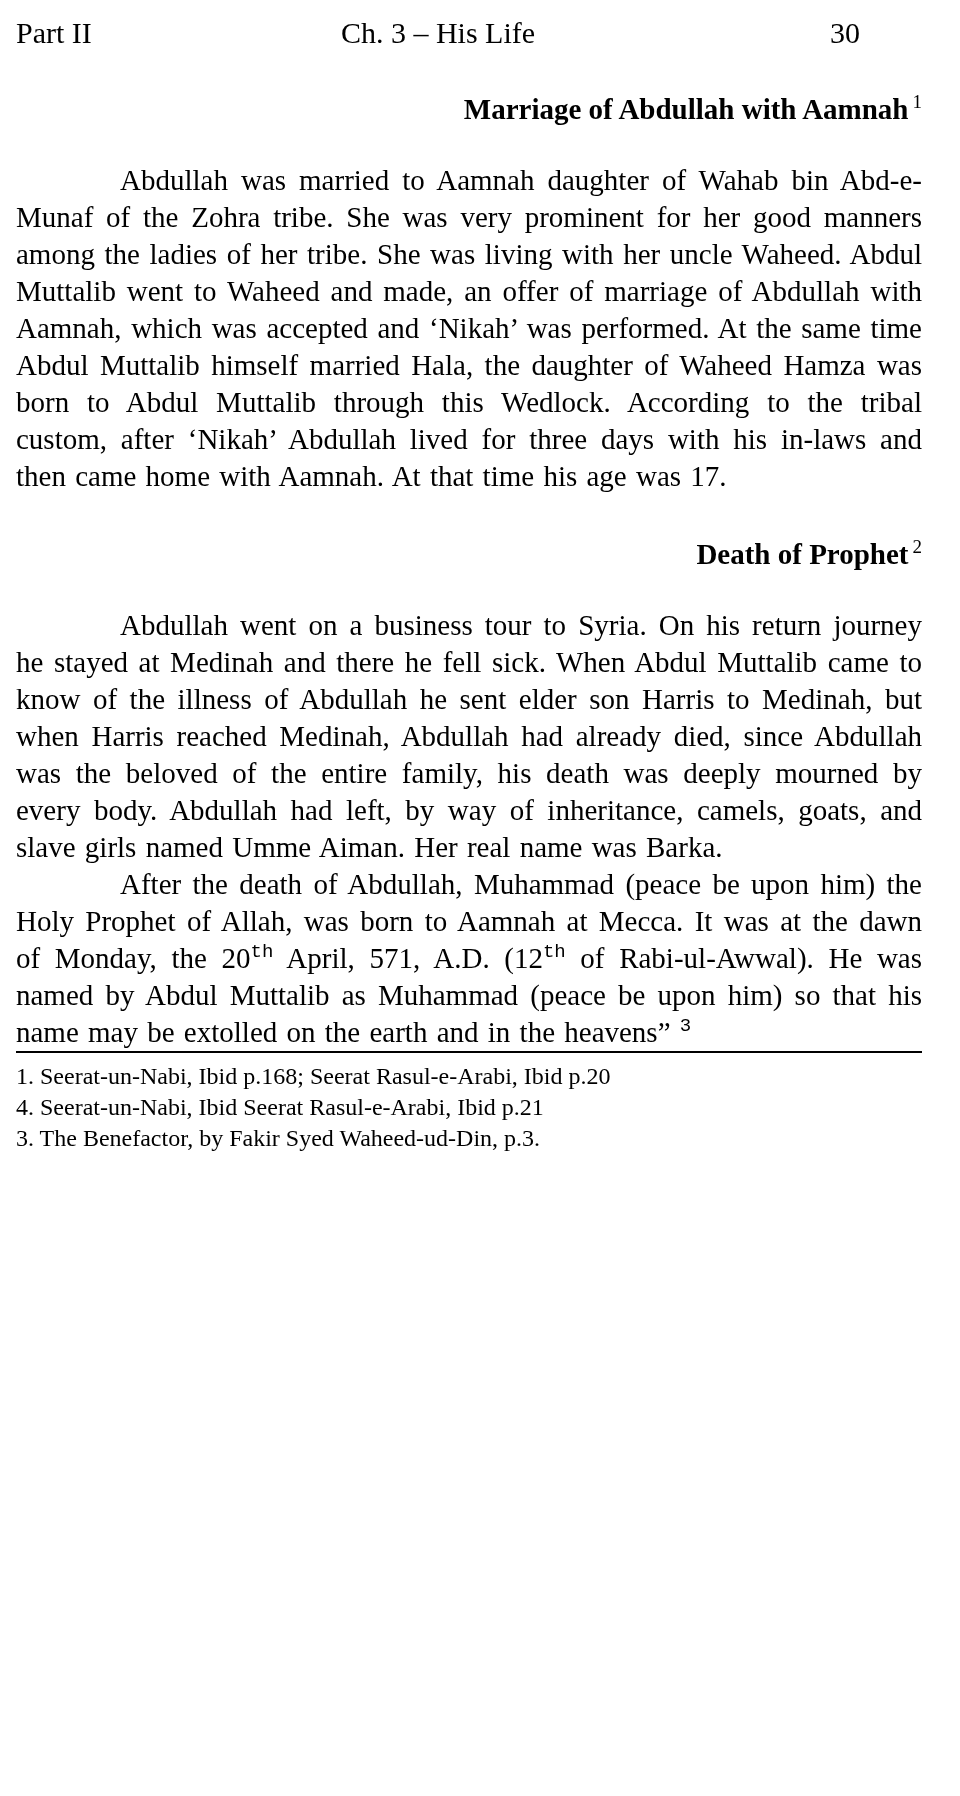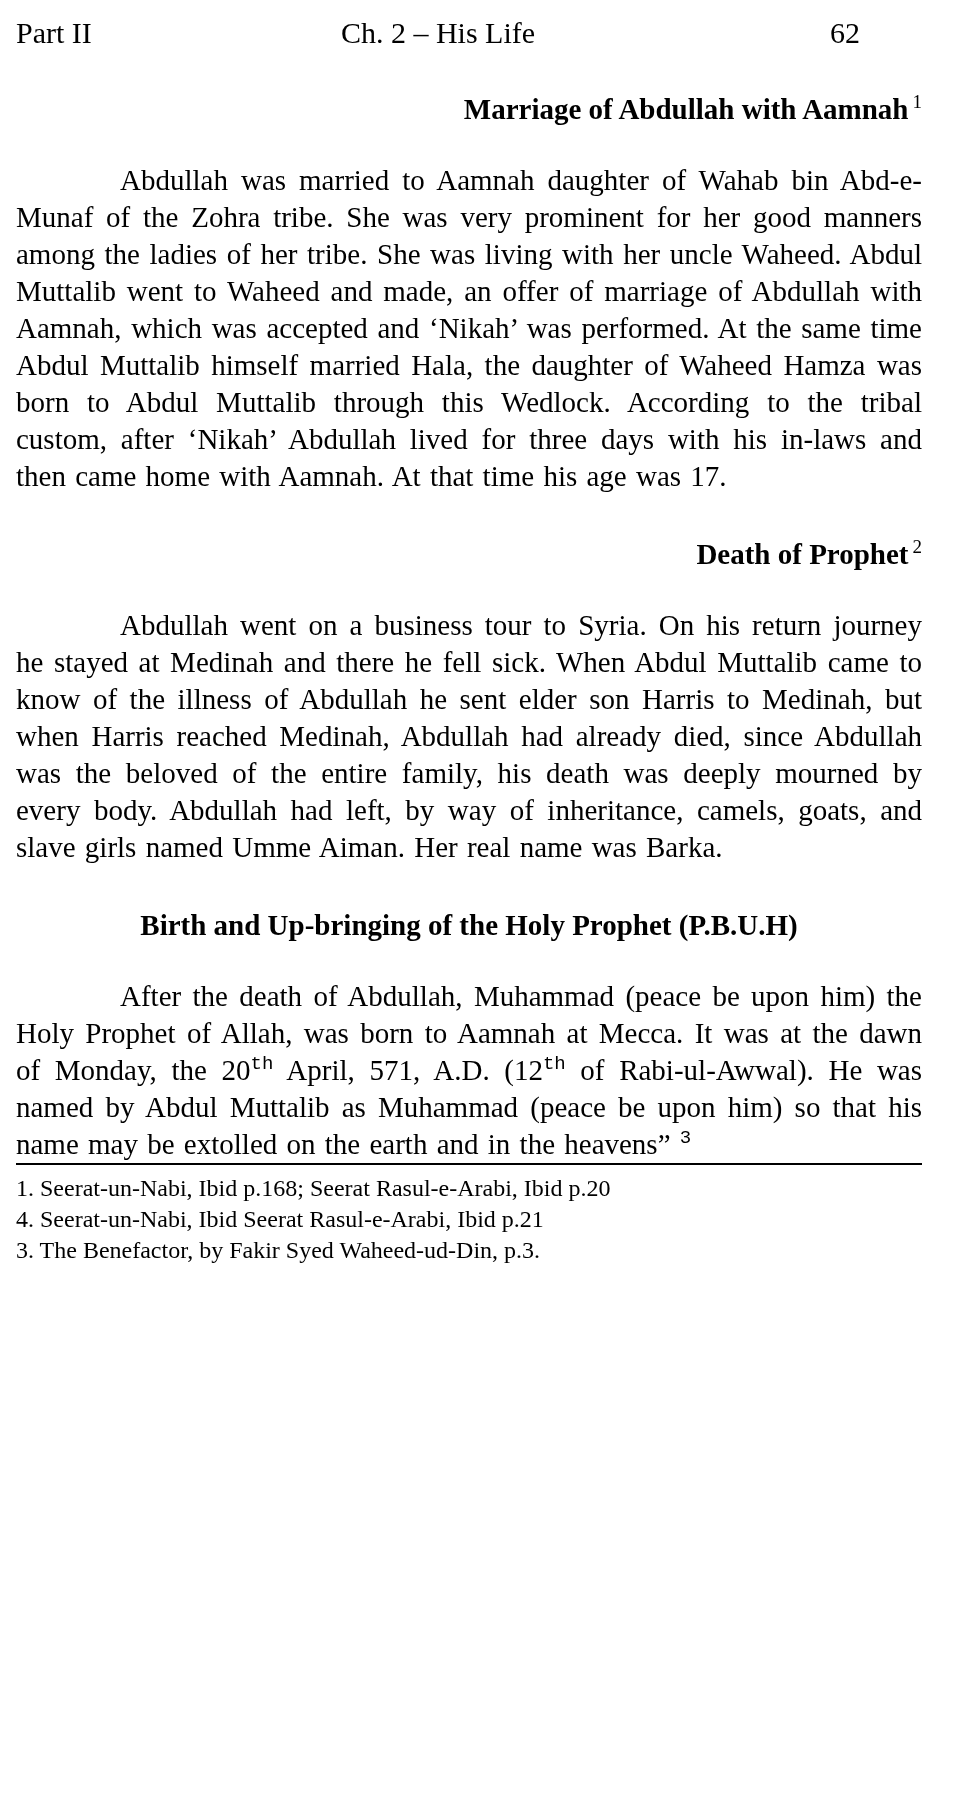--- a/index.html
+++ b/index.html
@@ -81,38 +81,37 @@
     margin: 0;
   }
 </style>
 </head>
 <body>
 
 <div class="page">
 
   <header class="page-header">
     <span class="h-left">Part II</span>
-    <span class="h-center">Ch. 2 – His Life</span>
-    <span class="h-right">62</span>
+    <span class="h-center">Ch. 3 – His Life</span>
+    <span class="h-right">30</span>
   </header>
 
 
   <h2 class="section-heading">
     <span>Marriage of Abdullah with Aamnah</span><sup class="fn-ref">1</sup>
   </h2>
 
   <p class="body-para">Abdullah was married to Aamnah daughter of Wahab bin Abd-e-Munaf of the Zohra tribe. She was very prominent for her good manners among the ladies of her tribe. She was living with her uncle Waheed. Abdul Muttalib went to Waheed and made, an offer of marriage of Abdullah with Aamnah, which was accepted and ‘Nikah’ was performed. At the same time Abdul Muttalib himself married Hala, the daughter of Waheed Hamza was born to Abdul Muttalib through this Wedlock. According to the tribal custom, after ‘Nikah’ Abdullah lived for three days with his in-laws and then came home with Aamnah. At that time his age was 17.</p>
 
   <h2 class="section-heading">
     <span>Death of Prophet</span><sup class="fn-ref">2</sup>
   </h2>
 
   <p class="body-para">Abdullah went on a business tour to Syria. On his return journey he stayed at Medinah and there he fell sick. When Abdul Muttalib came to know of the illness of Abdullah he sent elder son Harris to Medinah, but when Harris reached Medinah, Abdullah had already died, since Abdullah was the beloved of the entire family, his death was deeply mourned by every body. Abdullah had left, by way of inheritance, camels, goats, and slave girls named Umme Aiman. Her real name was Barka.</p>
 
-  <h2 class="section-heading centered">Birth and Up-bringing of the Holy Prophet (P.B.U.H)</h2>
 
   <p class="body-para"><span>After the death of Abdullah, Muhammad (peace be upon him) the Holy Prophet of Allah, was born to Aamnah at Mecca. It was at the dawn of Monday, the 20</span><sup>th</sup><span> April, 571, A.D. (12</span><sup>th</sup><span> of Rabi-ul-Awwal). He was named by Abdul Muttalib as Muhammad (peace be upon him) so that his name may be extolled on the earth and in the heavens” </span><sup>3</sup></p>
 
   <div class="footnotes">
     <p class="footnote-line">1. Seerat-un-Nabi, Ibid p.168; Seerat Rasul-e-Arabi, Ibid p.20</p>
     <p class="footnote-line">4. Seerat-un-Nabi, Ibid Seerat Rasul-e-Arabi, Ibid p.21</p>
     <p class="footnote-line">3. The Benefactor, by Fakir Syed Waheed-ud-Din, p.3.</p>
   </div>
 
 </div>

